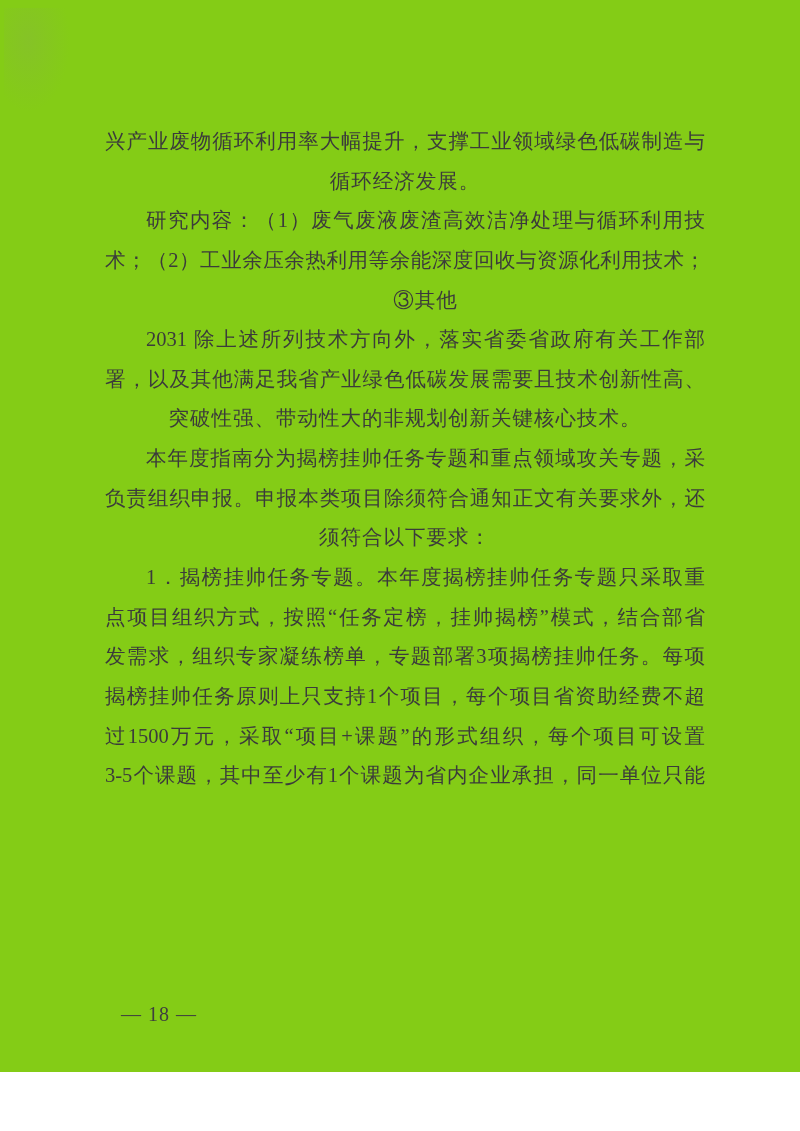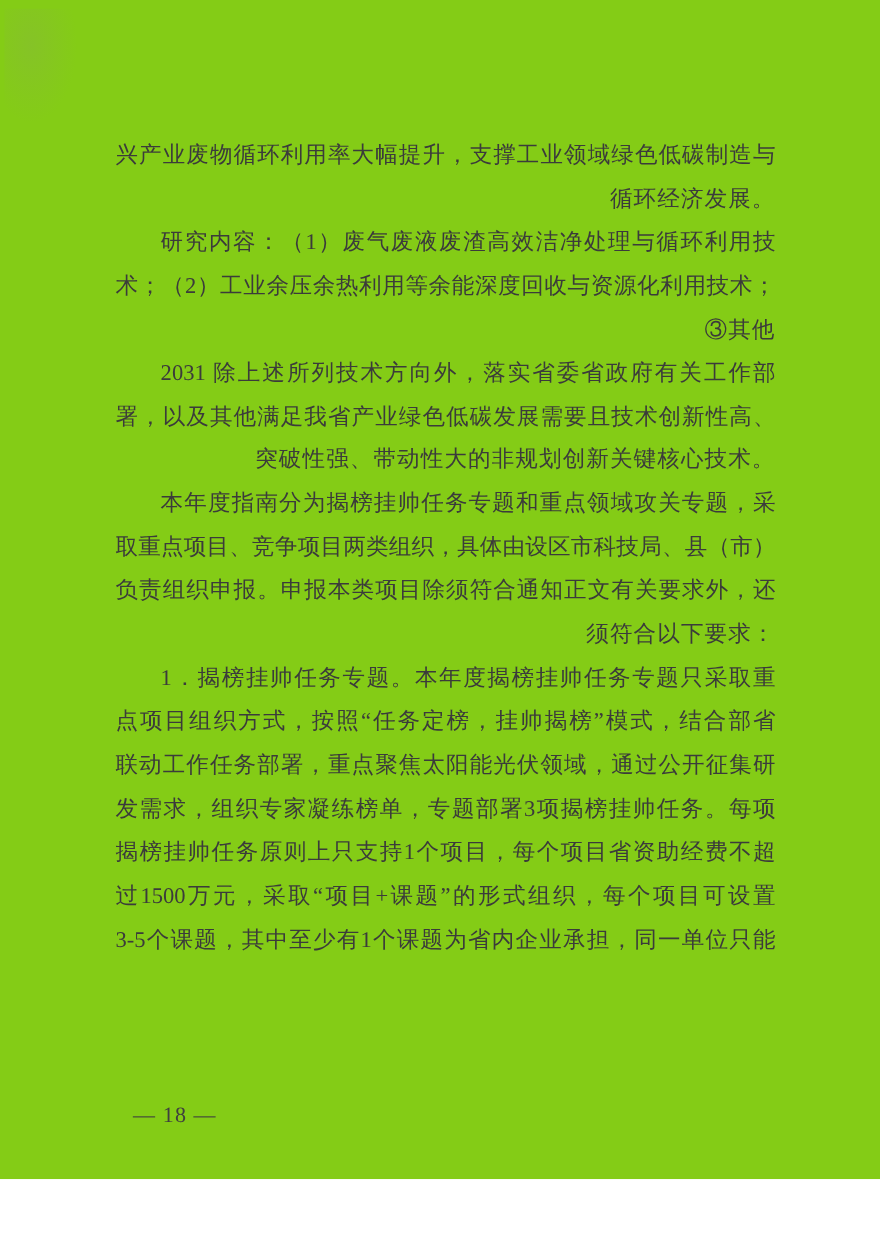--- a/index.html
+++ b/index.html
@@ -36,21 +36,21 @@
     line-height: 39.65px;
     font-size: 20.5px;
     overflow: hidden;
     white-space: normal;
   }
   .just {
     text-align: justify;
     text-align-last: justify;
   }
   .end {
-    text-align: right;
+    text-align: center;
     letter-spacing: 1px;
   }
   .indent {
     text-indent: 2em;
   }
   .heading {
     font-family: "Liberation Sans", "DejaVu Sans", sans-serif;
     font-weight: bold;
     font-size: 21px;
     color: #2e2e2e;
@@ -77,26 +77,24 @@
   <div class="text-block">
     <div class="line just">兴产业废物循环利用率大幅提升，支撑工业领域绿色低碳制造与</div>
     <div class="line end">循环经济发展。</div>
     <div class="line indent just">研究内容：（1）废气废液废渣高效洁净处理与循环利用技</div>
     <div class="line just">术；（2）工业余压余热利用等余能深度回收与资源化利用技术；</div>
     <div class="line indent end">③其他</div>
     <div class="line indent just">2031 除上述所列技术方向外，落实省委省政府有关工作部</div>
     <div class="line just">署，以及其他满足我省产业绿色低碳发展需要且技术创新性高、</div>
     <div class="line end">突破性强、带动性大的非规划创新关键核心技术。</div>
     <div class="line indent just">本年度指南分为揭榜挂帅任务专题和重点领域攻关专题，采</div>
-    <div class="line just">取重点项目、竞争项目两类组织，具体由设区市科技局、县（市）</div>
     <div class="line just">负责组织申报。申报本类项目除须符合通知正文有关要求外，还</div>
     <div class="line end">须符合以下要求：</div>
     <div class="line indent just">1．揭榜挂帅任务专题。本年度揭榜挂帅任务专题只采取重</div>
     <div class="line just">点项目组织方式，按照“任务定榜，挂帅揭榜”模式，结合部省</div>
-    <div class="line just">联动工作任务部署，重点聚焦太阳能光伏领域，通过公开征集研</div>
     <div class="line just">发需求，组织专家凝练榜单，专题部署3项揭榜挂帅任务。每项</div>
     <div class="line just">揭榜挂帅任务原则上只支持1个项目，每个项目省资助经费不超</div>
     <div class="line just">过1500万元，采取“项目+课题”的形式组织，每个项目可设置</div>
     <div class="line just">3-5个课题，其中至少有1个课题为省内企业承担，同一单位只能</div>
   </div>
 
   <div class="page-footer">— 18 —</div>
 </div>
 
 </body></html>

